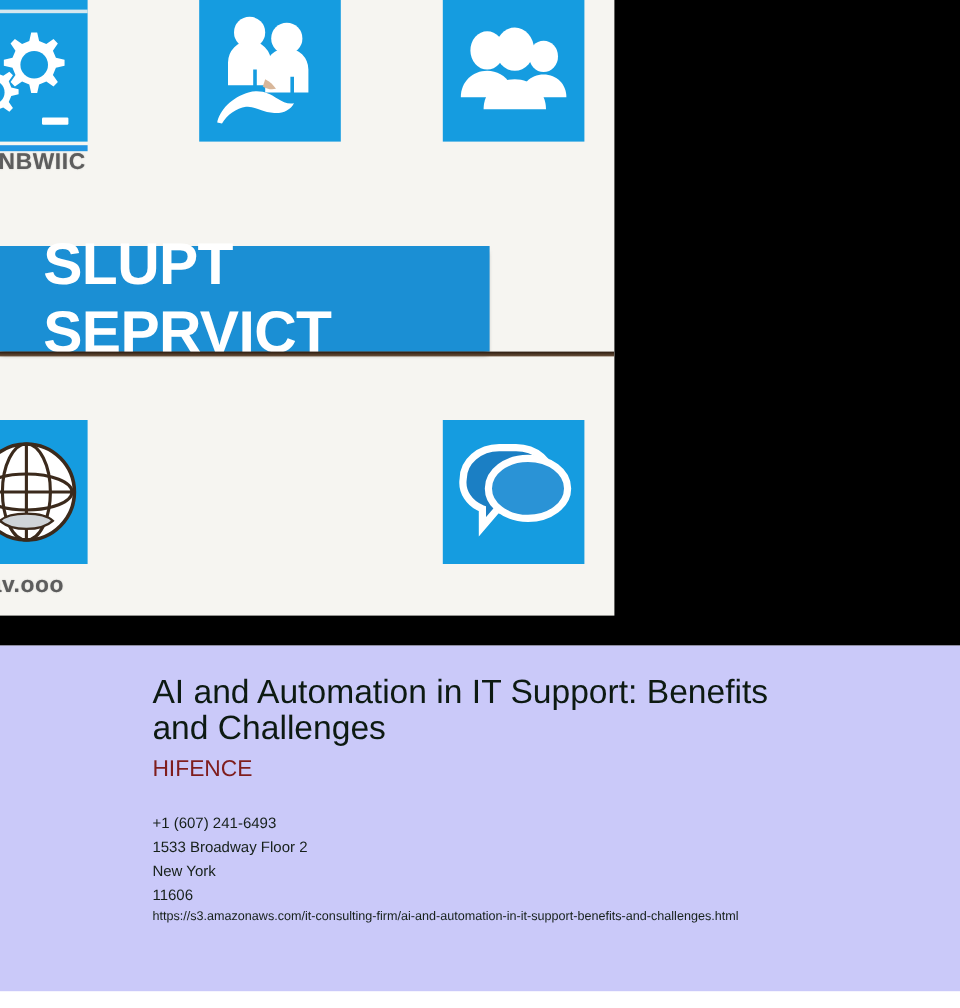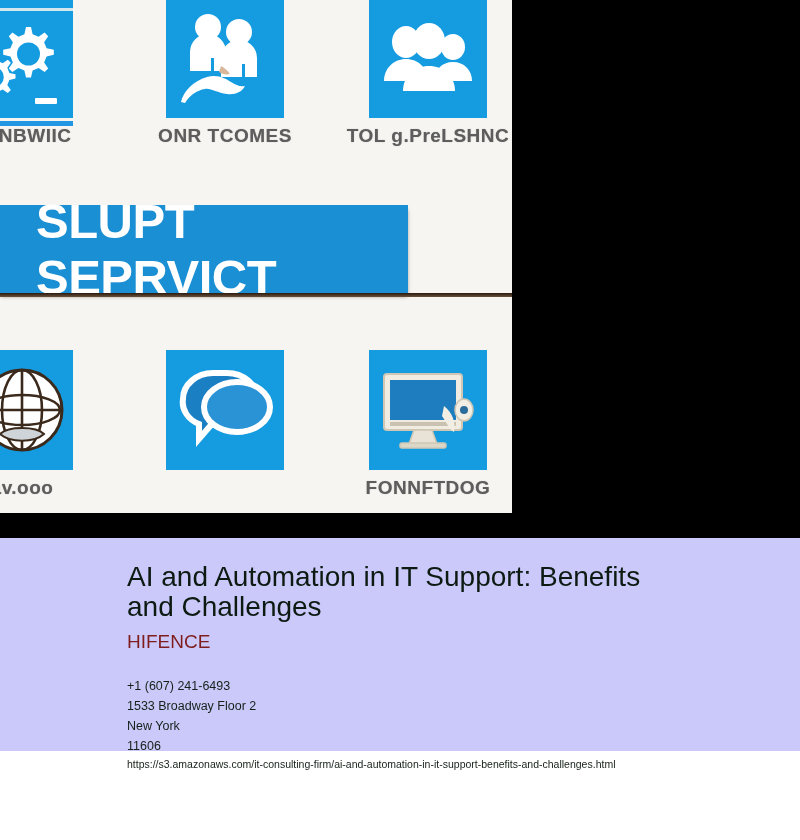--- a/index.html
+++ b/index.html
@@ -130,21 +130,21 @@
     height: 4px;
     background: linear-gradient(to bottom, #2a1a0e, #6b513b);
   }
 
   
   #info-panel {
     position: absolute;
     left: 0;
     top: 538px;
     width: 800px;
-    height: 213px;
+    height: 288px;
     background: #cac9f9;
   }
   #page-title {
     position: absolute;
     left: 127px;
     top: 24px;
     width: 560px;
     font-size: 28px;
     line-height: 1.08;
     font-weight: 400;
@@ -218,39 +218,37 @@
                 <circle cx="31" cy="18" r="13"></circle>
                 <path d="M13 62 v-19 a18 18 0 0 1 18-18 h0 a18 18 0 0 1 18 18 v19 h-12 v-13 h-3 v13 z"></path>
                 <circle cx="62" cy="23" r="13"></circle>
                 <path d="M44 68 v-19 a18 18 0 0 1 18-18 h0 a18 18 0 0 1 18 18 v19 h-12 v-13 h-3 v13 z"></path>
                 <path d="M4 93 c2-10 12-21 26-25 c10-3 18 1 24 5 c5 3 9 5 14 4 c-3 6 -10 9 -18 8 c-10-1 -16-6 -22-5 c-8 1 -16 7 -20 14 z"></path>
               </g>
               <path d="M44 57 c4 2 7 5 9 8 c-4 1 -8 0 -11-2 z" fill="#d8b79a"></path>
             </svg>
           </span>
         </div>
-        <div class="tile-label">ONR TCOMES</div>
       </div>
 
       <div class="icon-cell">
         <div class="icon-tile wide">
           <span>
             <svg width="92" height="72" viewBox="0 0 92 72">
               <g fill="#ffffff">
                 <ellipse cx="24" cy="19" rx="14" ry="16"></ellipse>
                 <path d="M2 58 c0-13 10-22 22-22 s22 9 22 22 z"></path>
                 <ellipse cx="71" cy="24" rx="12" ry="13"></ellipse>
                 <path d="M52 58 c0-11 8-19 19-19 s19 8 19 19 z"></path>
                 <ellipse cx="47" cy="18" rx="16" ry="18"></ellipse>
                 <path d="M21 68 c0-15 12-25 26-25 s26 10 26 25 z"></path>
               </g>
             </svg>
           </span>
         </div>
-        <div class="tile-label">TOL g.PreLSHNC</div>
       </div>
 
     </div>
 
     <div id="banner">
       <div id="banner-text">SLUPT SEPRVICT</div>
     </div>
     <div id="banner-shadowline"></div>
 
     <div class="icon-row" id="row-bottom">
@@ -277,37 +275,20 @@
         <div class="icon-tile wide">
           <span>
             <svg width="100" height="90" viewBox="0 0 100 90">
               <path d="M8 34 a30 26 0 0 1 30-26 h14 a30 26 0 0 1 30 26 a30 26 0 0 1 -30 26 h-16 l-12 14 v-15 a28 24 0 0 1 -16-25 z" fill="#1b7fc4" stroke="#ffffff" stroke-width="6"></path>
               <ellipse cx="62" cy="42" rx="33" ry="25" fill="#2a93d6" stroke="#ffffff" stroke-width="6"></ellipse>
             </svg>
           </span>
         </div>
       </div>
 
-      <div class="icon-cell">
-        <div class="icon-tile wide">
-          <span>
-            <svg width="100" height="88" viewBox="0 0 100 88">
-              <rect x="6" y="8" width="78" height="56" rx="3" fill="#f0ece2" stroke="#cfc7b4" stroke-width="2"></rect>
-              <rect x="12" y="14" width="66" height="40" fill="#1e7dbf"></rect>
-              <rect x="12" y="56" width="66" height="4" fill="#c9c2b0"></rect>
-              <path d="M36 64 h18 l5 14 h-28 z" fill="#e8e3d6" stroke="#cfc7b4" stroke-width="1.5"></path>
-              <rect x="22" y="77" width="46" height="5" rx="2" fill="#ddd7c8" stroke="#cfc7b4" stroke-width="1.5"></rect>
-              <ellipse cx="86" cy="44" rx="9" ry="11" fill="#f2eee4" stroke="#cfc7b4" stroke-width="1.5"></ellipse>
-              <circle cx="86" cy="44" r="4" fill="#2a6c9c"></circle>
-              <path d="M66 40 c8 6 12 16 10 26 c-4-2 -8-10 -12-16 z" fill="#f2eee4"></path>
-            </svg>
-          </span>
-        </div>
-        <div class="tile-label">FONNFTDOG</div>
-      </div>
 
     </div>
 
   </div>
 </div>
 
 <div id="info-panel">
 
   <div id="page-title">AI and Automation in IT Support: Benefits and Challenges</div>
 

